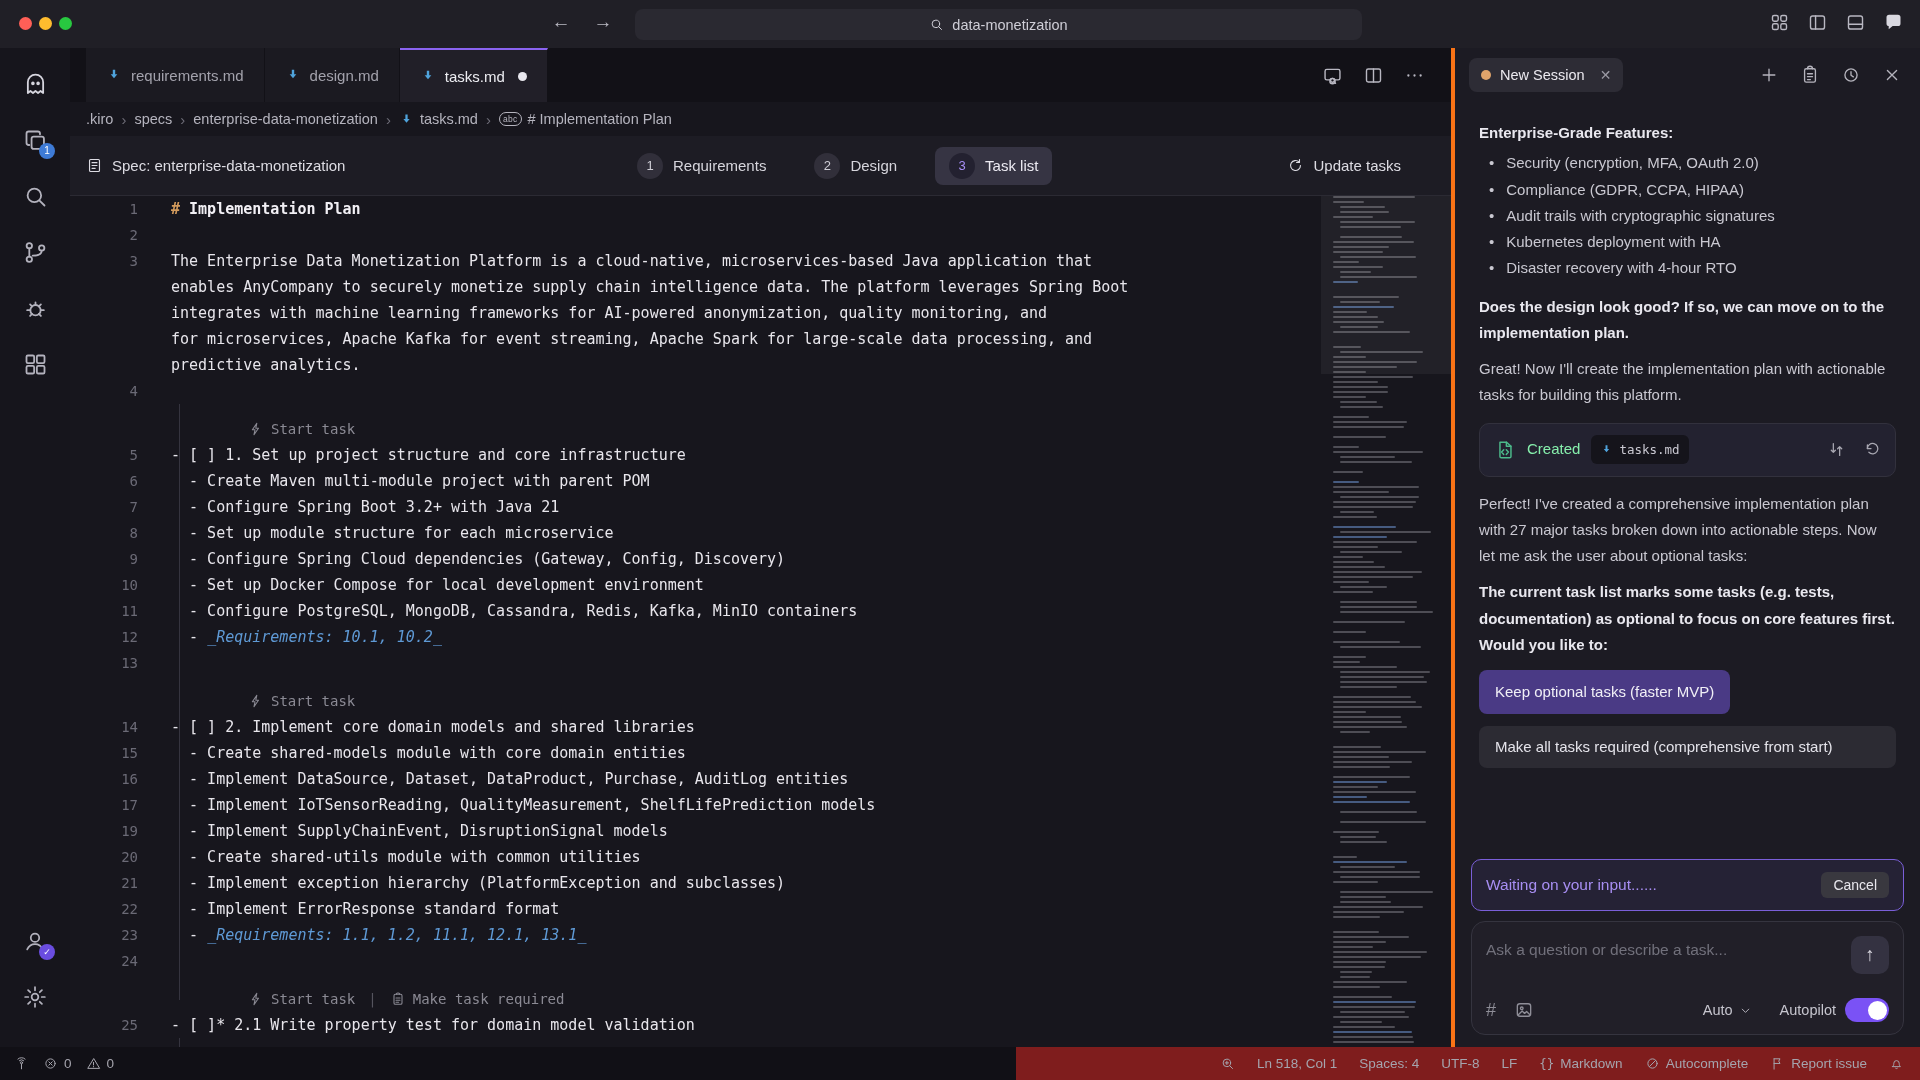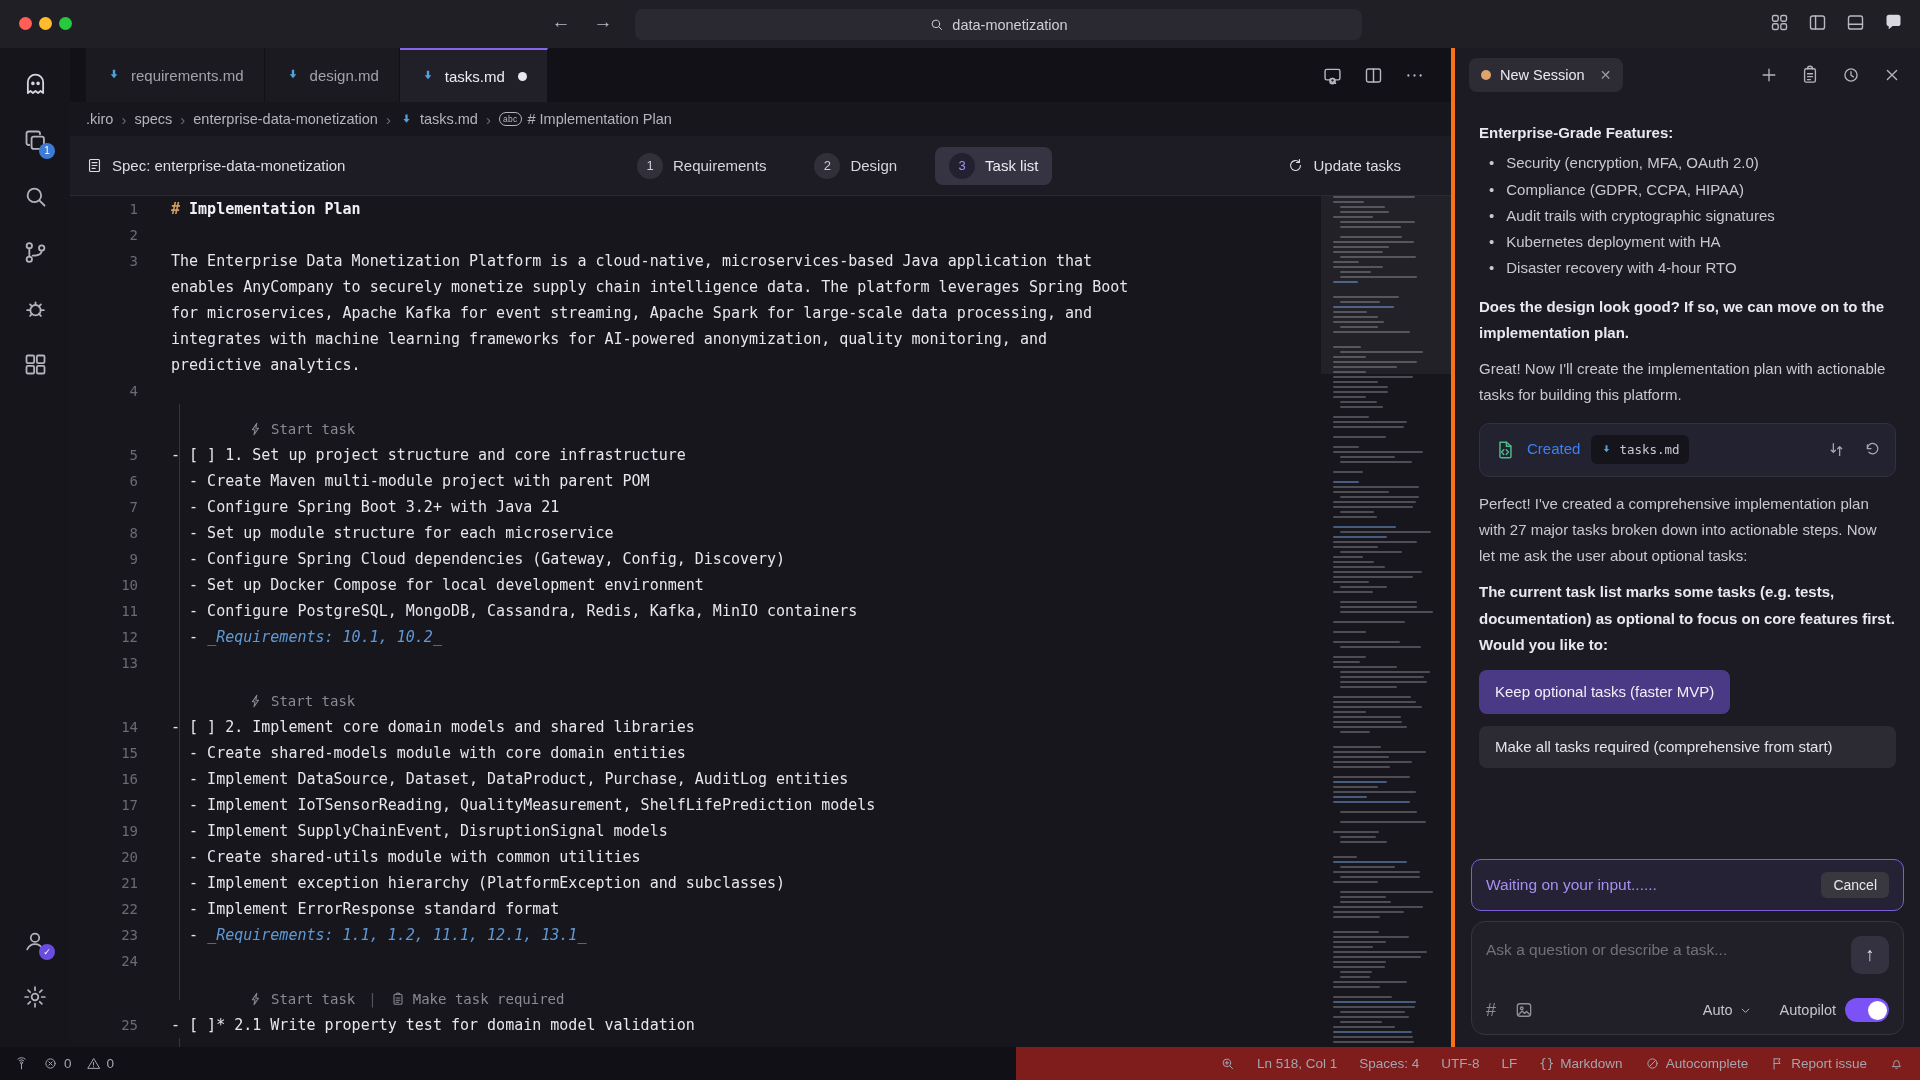--- a/index.html
+++ b/index.html
@@ -87,21 +87,21 @@
 
   .panel-content { position:absolute; left:0; top:54px; right:0; bottom:190px; overflow:hidden;
     padding:8px 24px 0; color:#c9c8d1; font-size:15px; line-height:1.75; }
   .cb-h { font-weight:700; color:#e9e8ef; margin:10px 0 4px; }
   .cb-p { margin:10px 0; }
   .cb-ul { list-style:none; margin:4px 0 12px; }
   .cb-li { display:flex; gap:12px; padding-left:10px; }
   .cb-li .dot { flex:none; }
   .created-card { margin:14px 0; background:#232230; border:1px solid #32313d; border-radius:10px;
     height:54px; display:flex; align-items:center; gap:11px; padding:0 14px; }
-  .created-label { color:#3b82f6; font-size:15px; }
+  .created-label { color:#86efac; font-size:15px; }
   .file-chip { background:#15141b; border-radius:6px; padding:4px 9px; display:flex; align-items:center; gap:6px;
     font-family:"DejaVu Sans Mono", monospace; font-size:12.5px; color:#c9c8d1; }
   .created-actions { margin-left:auto; display:flex; gap:16px; color:#a9a8b2; }
   .btn-primary { display:inline-block; background:#4a3a85; color:#f0eff6; border-radius:8px;
     padding:9px 16px; margin:8px 0 12px; font-size:15px; }
   .btn-secondary { background:#2c2b33; color:#e4e3ea; border-radius:8px; padding:9px 16px; font-size:15px;
     line-height:1.55; margin-bottom:2px; }
 
   .panel-bottom { position:absolute; left:16px; right:16px; bottom:12px; }
   .waiting-box { border:1.5px solid #7a5fd8; background:rgba(122,95,216,.10); border-radius:10px;
@@ -341,25 +341,25 @@
             <div class="crow">
               <div class="gutter">3</div>
               <div class="ctext">The Enterprise Data Monetization Platform is a cloud-native, microservices-based Java application that</div>
             </div>
             <div class="crow">
               <div class="gutter"></div>
               <div class="ctext">enables AnyCompany to securely monetize supply chain intelligence data. The platform leverages Spring Boot</div>
             </div>
             <div class="crow">
               <div class="gutter"></div>
+              <div class="ctext">integrates with machine learning frameworks for AI-powered anonymization, quality monitoring, and</div>
+            </div>
+            <div class="crow">
+              <div class="gutter"></div>
               <div class="ctext">for microservices, Apache Kafka for event streaming, Apache Spark for large-scale data processing, and</div>
-            </div>
-            <div class="crow">
-              <div class="gutter"></div>
-              <div class="ctext">integrates with machine learning frameworks for AI-powered anonymization, quality monitoring, and</div>
             </div>
             <div class="crow">
               <div class="gutter"></div>
               <div class="ctext">predictive analytics.</div>
             </div>
             <div class="crow">
               <div class="gutter">4</div>
               <div class="ctext"></div>
             </div>
             <div class="crow lens-row">

